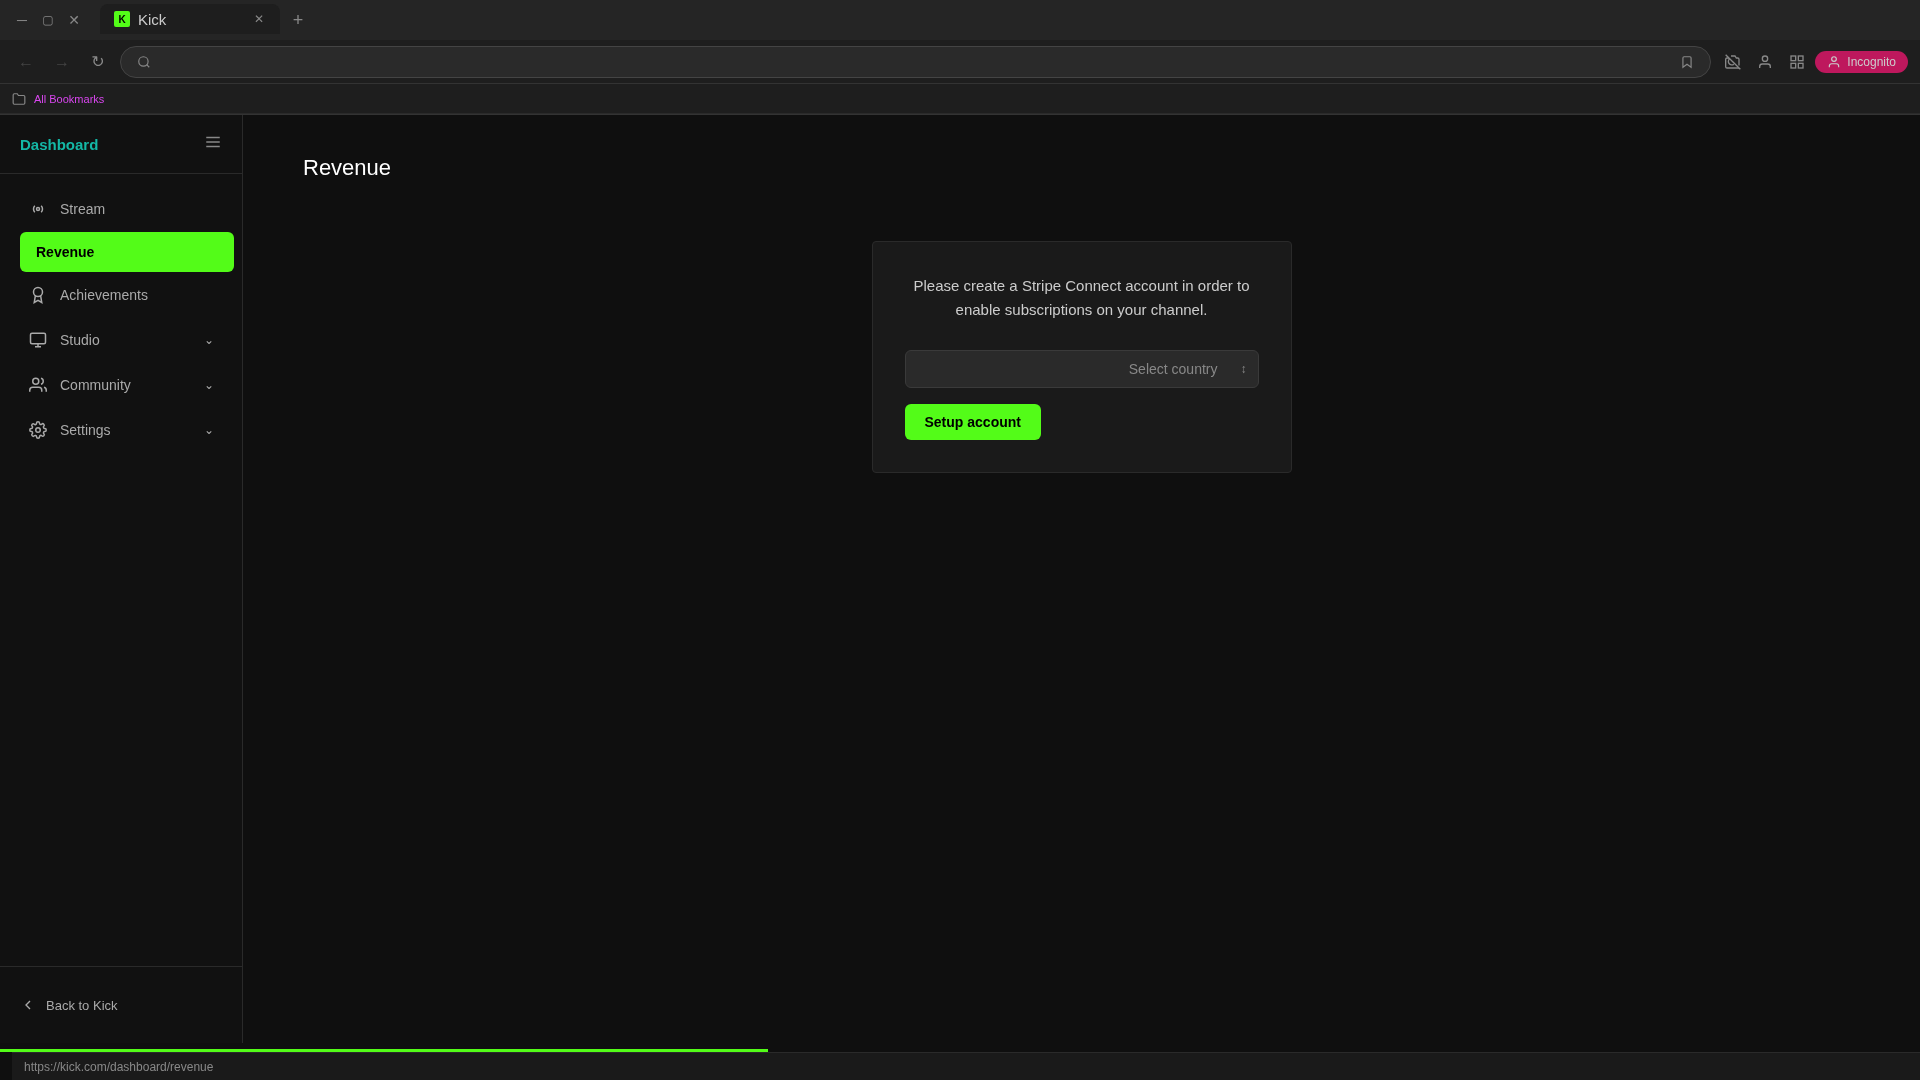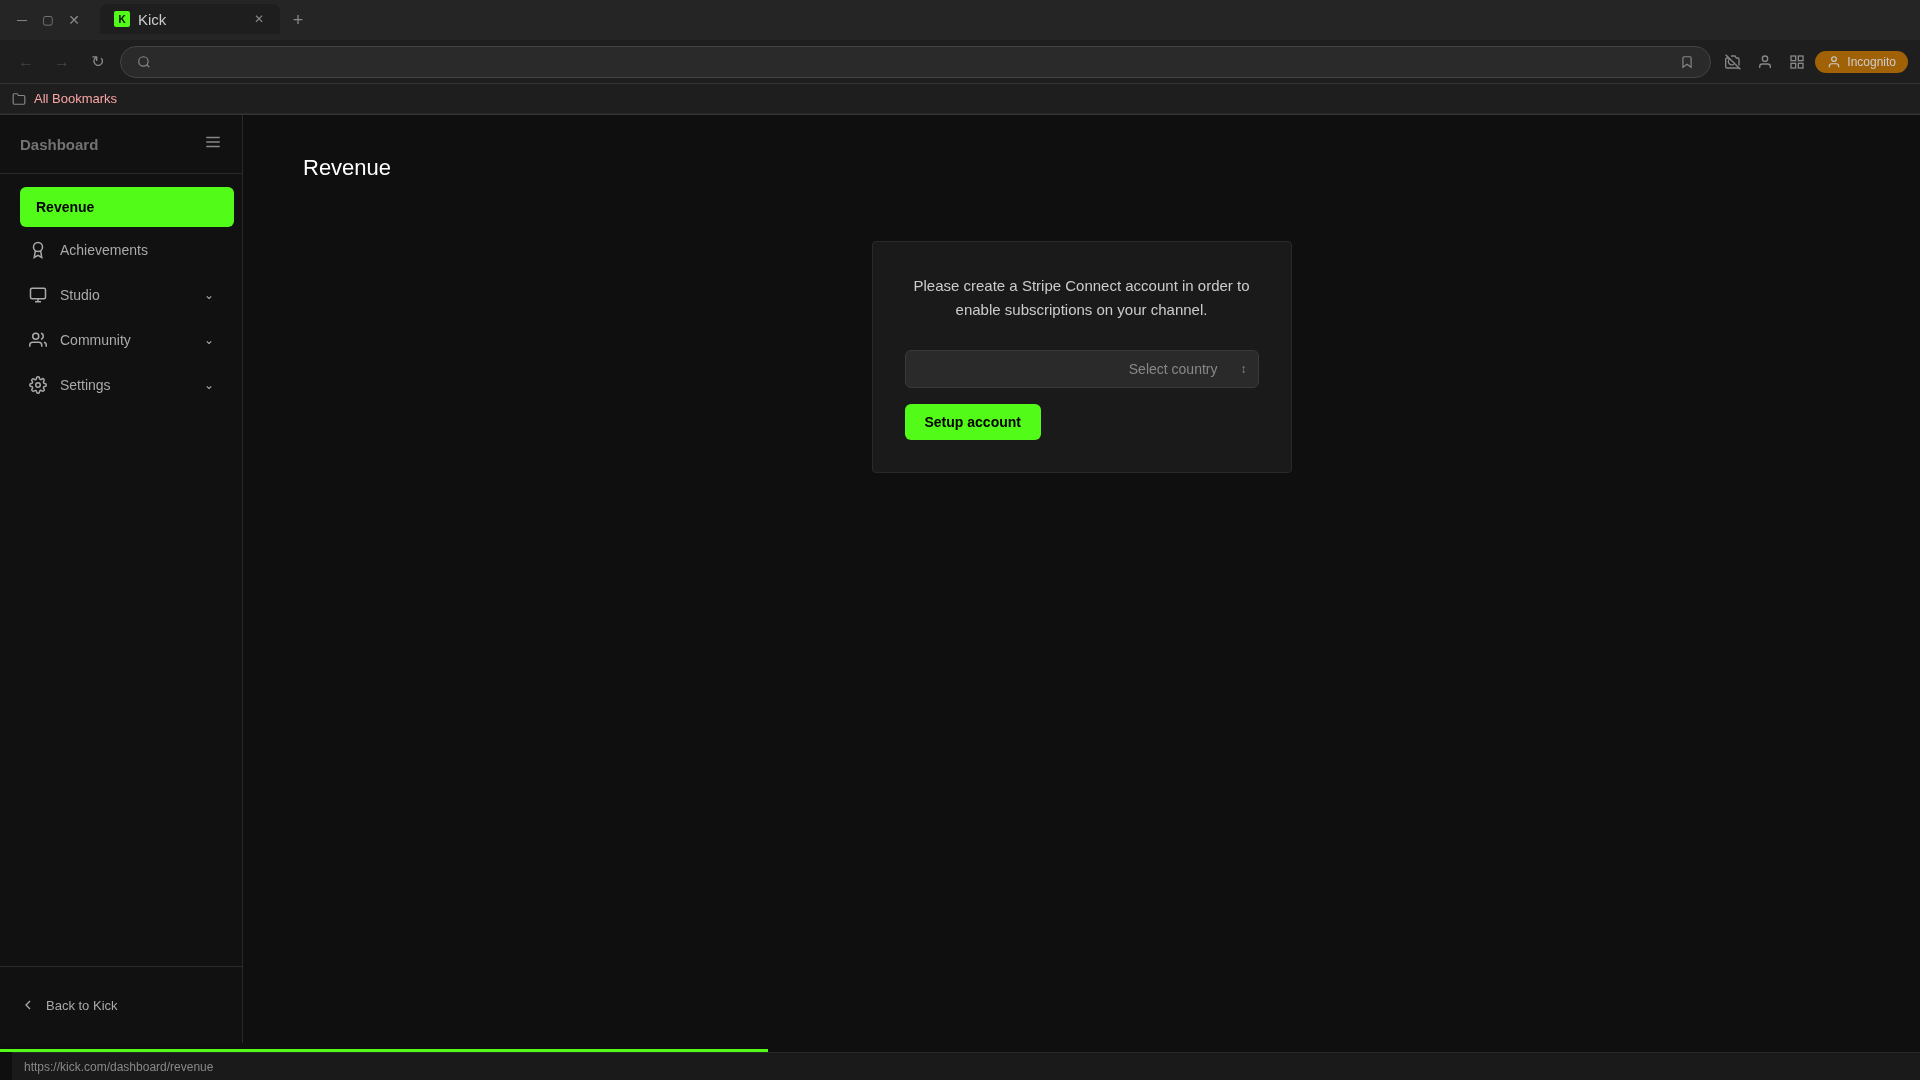--- a/index.html
+++ b/index.html
@@ -152,22 +152,22 @@
       display: flex;
       align-items: center;
       padding: 4px 12px;
       background: #1e1e1e;
       height: 30px;
       border-bottom: 1px solid #2a2a2a;
       gap: 8px;
     }
 
     .bookmarks-label {
-      color: #fca5a5;
-      font-size: 13px;
+      color: #d946ef;
+      font-size: 11px;
     }
 
     
     .app-container {
       display: flex;
       height: calc(1080px - 152px);
     }
 
     
     .sidebar {
@@ -181,21 +181,21 @@
 
     .sidebar-header {
       display: flex;
       align-items: center;
       justify-content: space-between;
       padding: 18px 20px;
       border-bottom: 1px solid #2a2a2a;
     }
 
     .sidebar-header-title {
-      color: #737373;
+      color: #14b8a6;
       font-size: 15px;
       font-weight: 600;
     }
 
     .sidebar-toggle-btn {
       color: #888;
       cursor: pointer;
       font-size: 16px;
     }
 
@@ -365,21 +365,21 @@
     
     svg {
       fill: currentColor;
     }
 
     .incognito-btn {
       display: flex;
       align-items: center;
       gap: 6px;
       padding: 4px 12px;
-      background: #a16207;
+      background: #be185d;
       border-radius: 16px;
       color: #ccc;
       font-size: 12px;
       cursor: pointer;
     }
   </style>
 </head>
 <body>
 
 <div class="browser-chrome">
@@ -467,20 +467,30 @@
         <svg width="18" height="18" viewBox="0 0 24 24" style="fill:none;stroke:#888;stroke-width:2;">
           <line x1="3" y1="6" x2="21" y2="6"></line>
           <line x1="3" y1="12" x2="21" y2="12"></line>
           <line x1="3" y1="18" x2="21" y2="18"></line>
         </svg>
       </span>
     </div>
 
     <nav class="sidebar-nav">
 
+      <div class="nav-item">
+        <span class="nav-icon">
+          <svg width="18" height="18" viewBox="0 0 24 24" style="fill:none;stroke:currentColor;stroke-width:2;">
+            <circle cx="12" cy="12" r="2"></circle>
+            <path d="M16.24 7.76a6 6 0 0 1 0 8.49"></path>
+            <path d="M7.76 7.76a6 6 0 0 0 0 8.49"></path>
+          </svg>
+        </span>
+        <span>Stream</span>
+      </div>
 
 
       <div class="nav-item active" style="margin-left:20px;padding-left:16px;">
         <span>Revenue</span>
       </div>
 
       <div class="nav-item">
         <span class="nav-icon">
           <svg width="18" height="18" viewBox="0 0 24 24" style="fill:none;stroke:currentColor;stroke-width:2;">
             <circle cx="12" cy="8" r="6"></circle>

